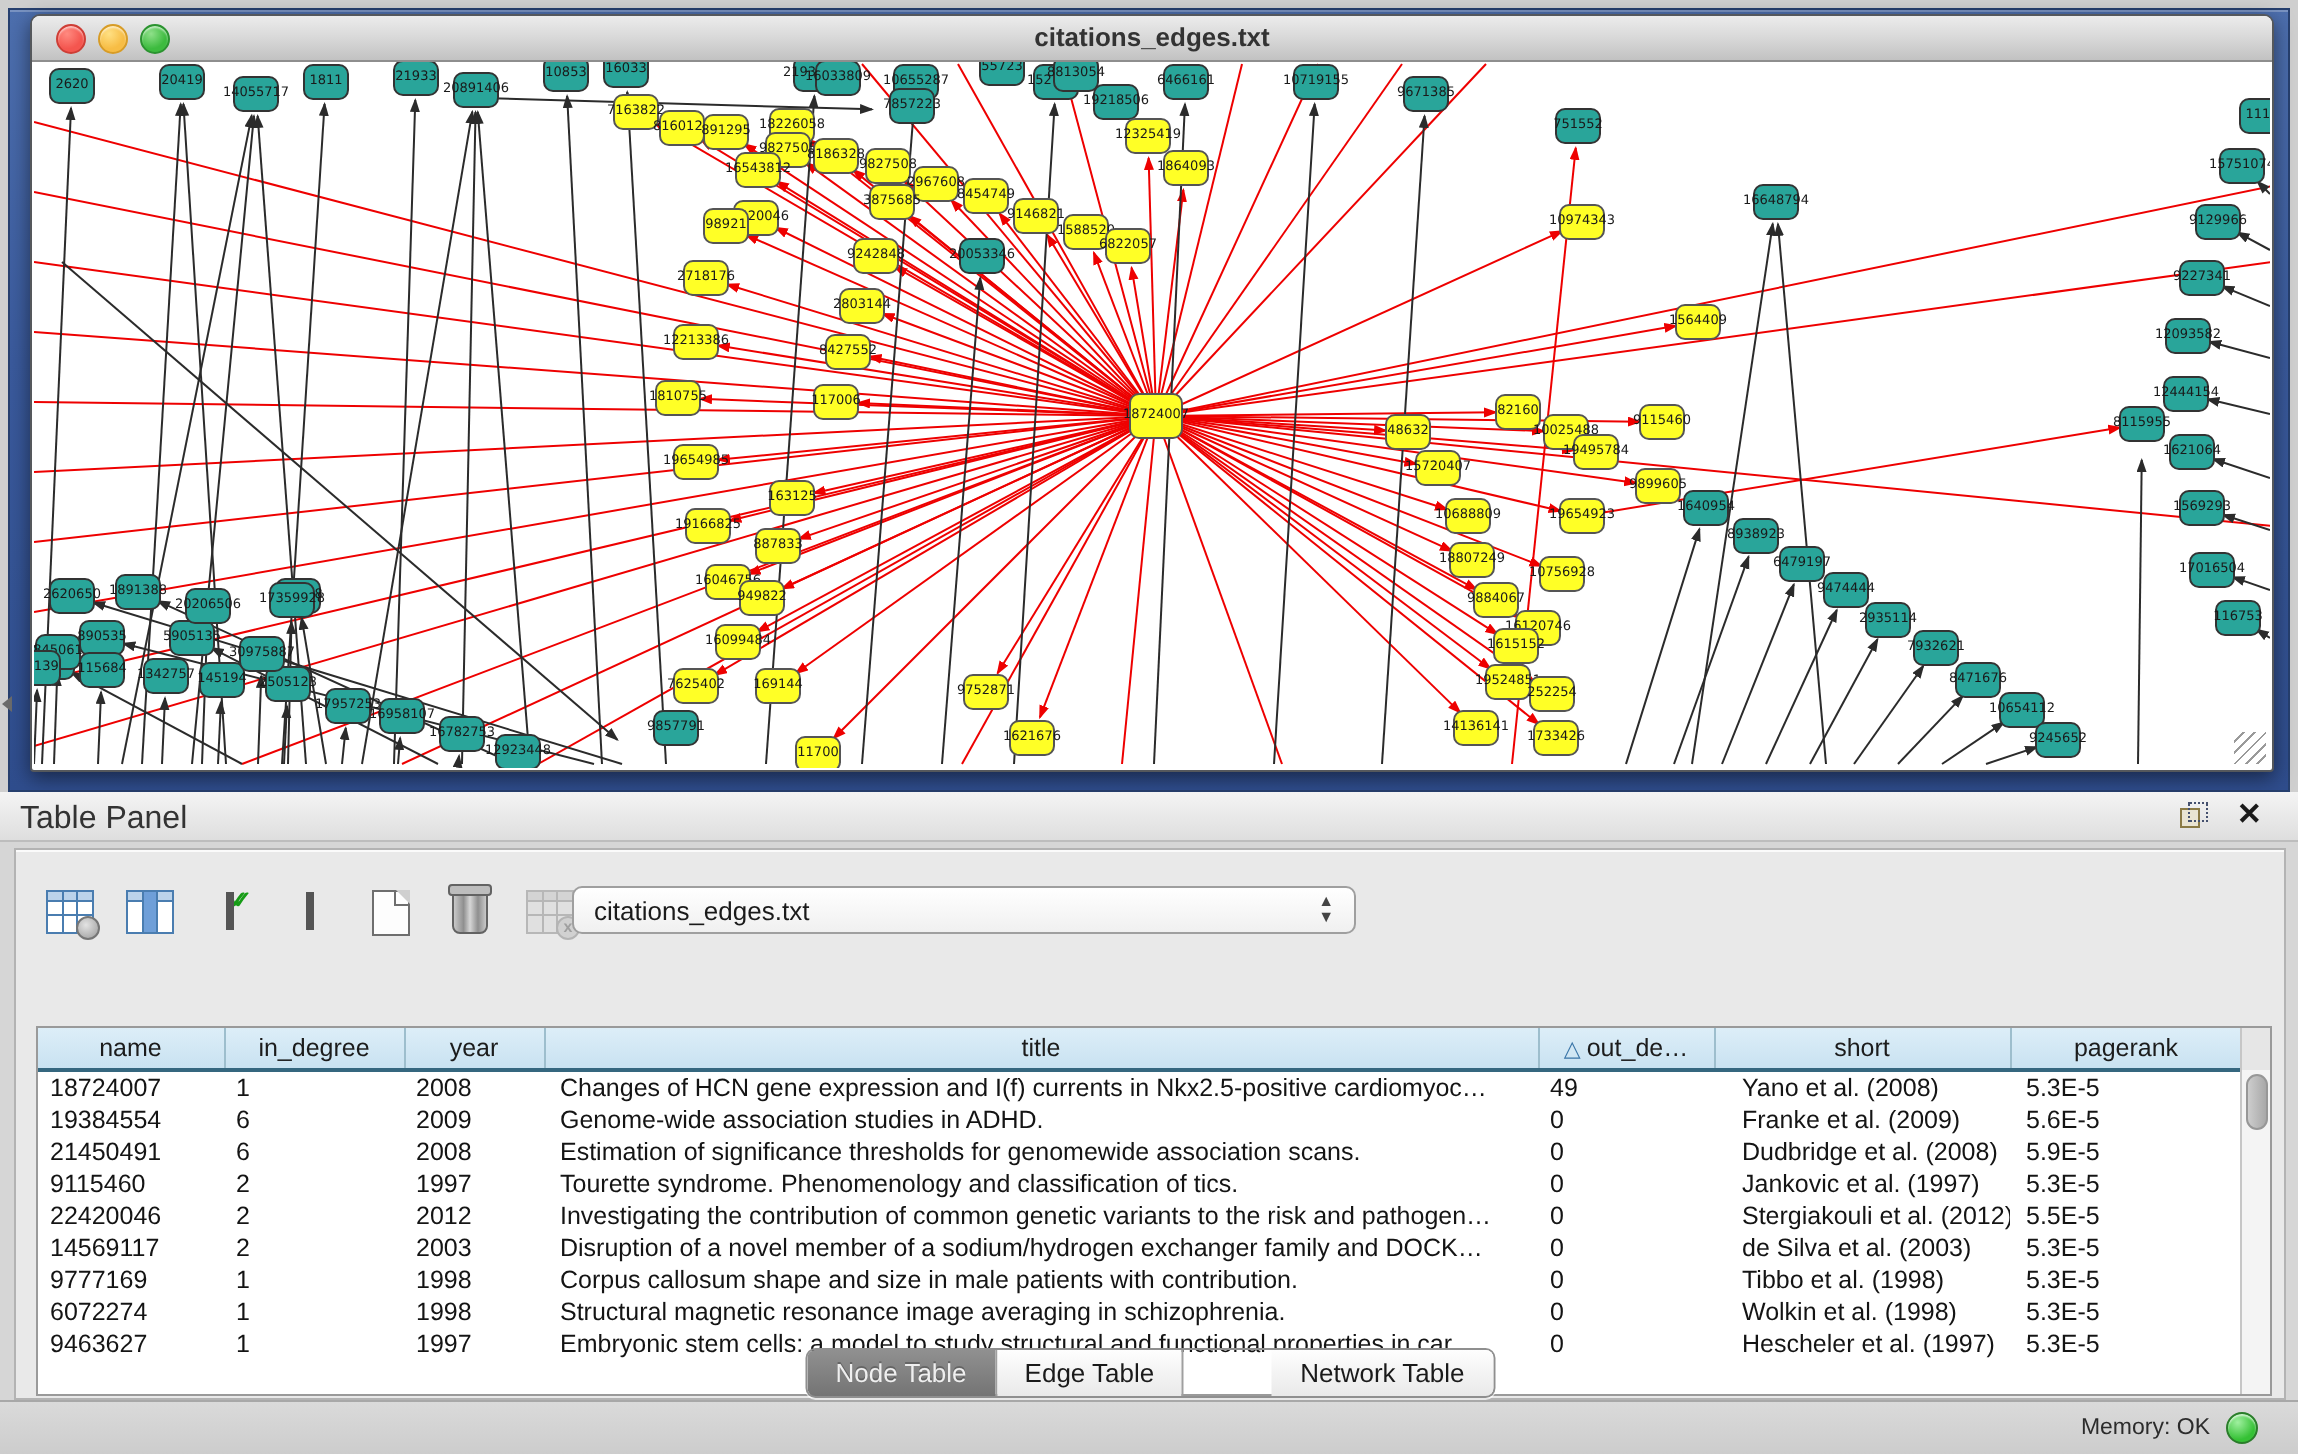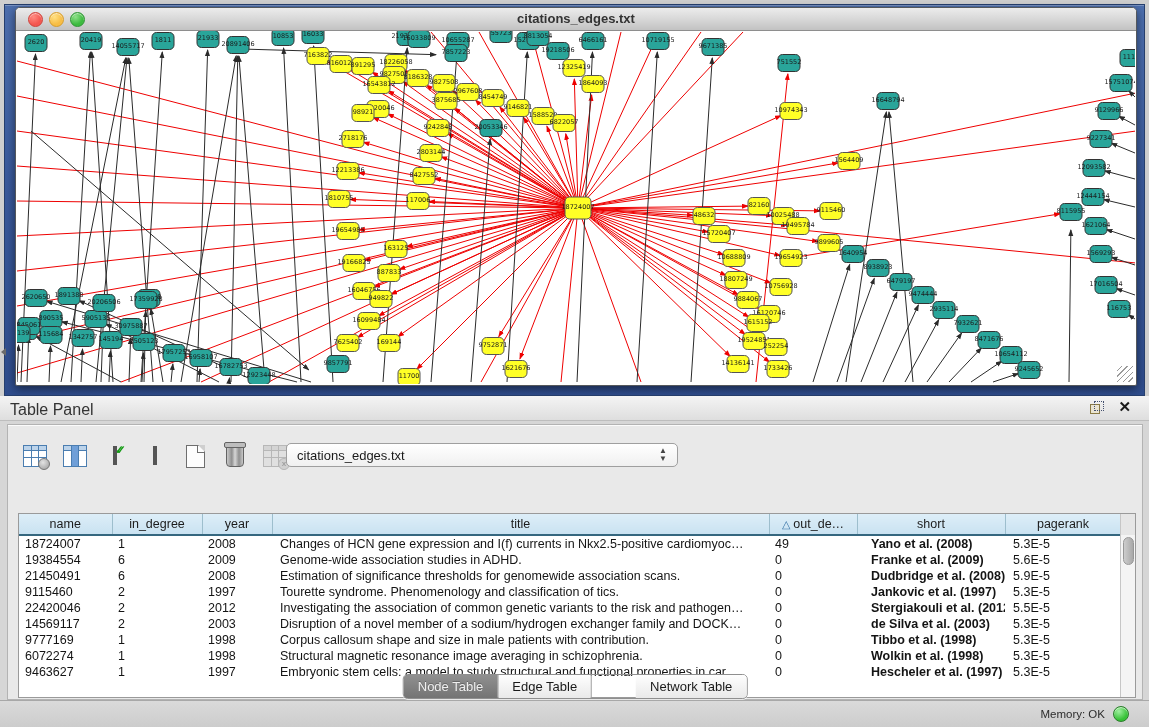--- a/index.html
+++ b/index.html
@@ -52,21 +52,21 @@
     font-size:13px;color:#1a1a1a;line-height:23px;padding-left:10px;box-sizing:border-box;}
   #combo-arrows{position:absolute;right:10px;top:3px;font-size:8px;color:#444;line-height:8px;text-align:center;}
   
   #table-wrap{position:absolute;left:10px;top:61px;width:1116px;height:183px;
     border:1px solid #9a9a9a;background:#fff;overflow:hidden;margin-top:27px;}
   #tbl{border-collapse:collapse;table-layout:fixed;width:1102px;font-size:12.5px;color:#141414;}
   #tbl th{height:20px;background:linear-gradient(180deg,#ddeef8,#c9e2f1);
     border-right:1px solid #9dbecd;border-bottom:2px solid #35677f;
     font-weight:400;font-size:12.5px;color:#1c1c1c;text-align:center;padding:0 2px;overflow:hidden;white-space:nowrap;}
   #tbl td{height:16px;padding:0 0 0 6px;overflow:hidden;white-space:nowrap;border:0;}
-  #tbl td.c-short{padding-left:14px;font-weight:bold;}
+  #tbl td.c-short{padding-left:14px;}
   #tbl td.c-title{padding-left:8px;}
   #tbl td.c-pagerank{padding-left:8px;}
   .sort-tri{color:#3b76a8;font-size:11px;margin-right:3px;}
   #v-scroll{position:absolute;right:0;top:21px;bottom:0;width:14px;background:#f4f4f4;border-left:1px solid #c6c6c6;}
   #v-thumb{position:absolute;left:2px;top:2px;width:9px;height:26px;border-radius:6px;
     background:linear-gradient(90deg,#cdcdcd,#a8a8a8);border:1px solid #979797;}
   #hdr-cap{position:absolute;right:0;top:0;width:14px;height:22px;background:#e6e6e6;border-left:1px solid #c6c6c6;}
   
   #seg-tabs{position:absolute;left:50%;transform:translateX(-50%);top:249px;height:23px;display:flex;
     border:1px solid #8f8f8f;border-radius:5px;overflow:hidden;box-shadow:0 1px 0 rgba(255,255,255,.7);align-items:center;}
@@ -637,21 +637,21 @@
             <td class="c-year">1997</td>
             <td class="c-title">Tourette syndrome. Phenomenology and classification of tics.</td>
             <td class="c-out">0</td>
             <td class="c-short">Jankovic et al. (1997)</td>
             <td class="c-pagerank">5.3E-5</td>
           </tr>
           <tr>
             <td class="c-name">22420046</td>
             <td class="c-indeg">2</td>
             <td class="c-year">2012</td>
-            <td class="c-title">Investigating the association of common genetic variants to the risk and pathogen…</td>
+            <td class="c-title">Investigating the contribution of common genetic variants to the risk and pathogen…</td>
             <td class="c-out">0</td>
             <td class="c-short">Stergiakouli et al. (2012)</td>
             <td class="c-pagerank">5.5E-5</td>
           </tr>
           <tr>
             <td class="c-name">14569117</td>
             <td class="c-indeg">2</td>
             <td class="c-year">2003</td>
             <td class="c-title">Disruption of a novel member of a sodium/hydrogen exchanger family and DOCK…</td>
             <td class="c-out">0</td>

